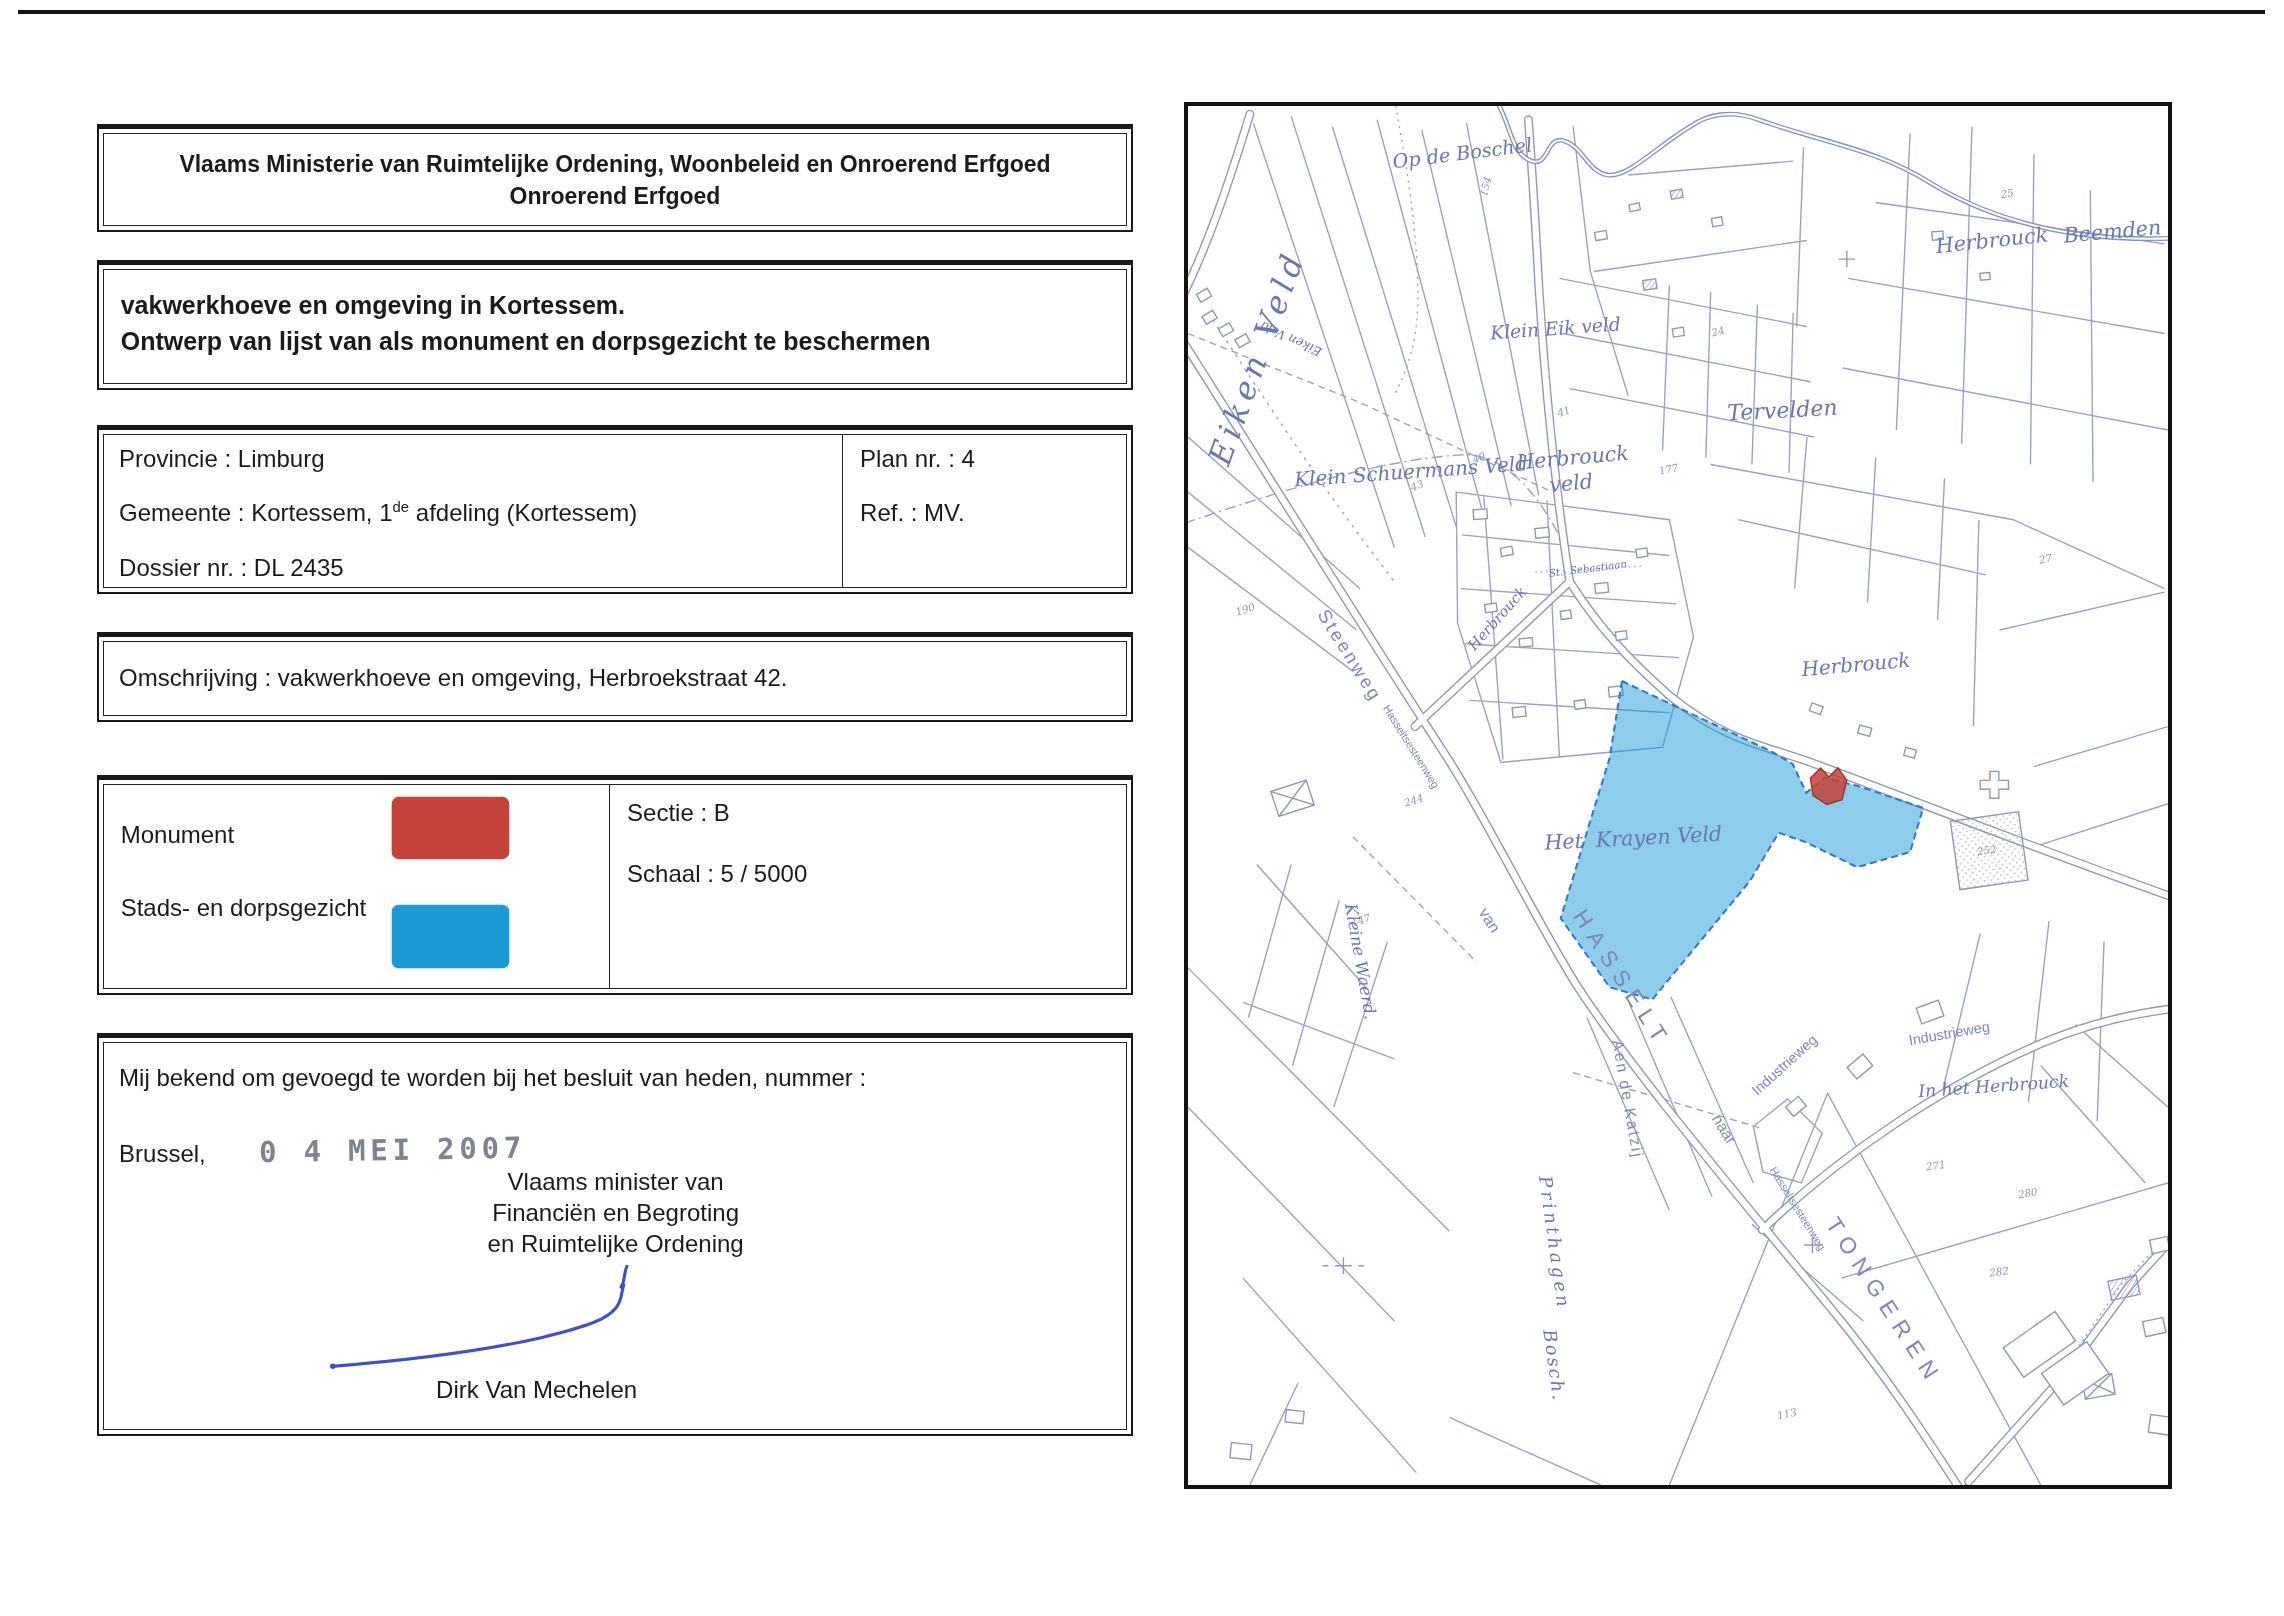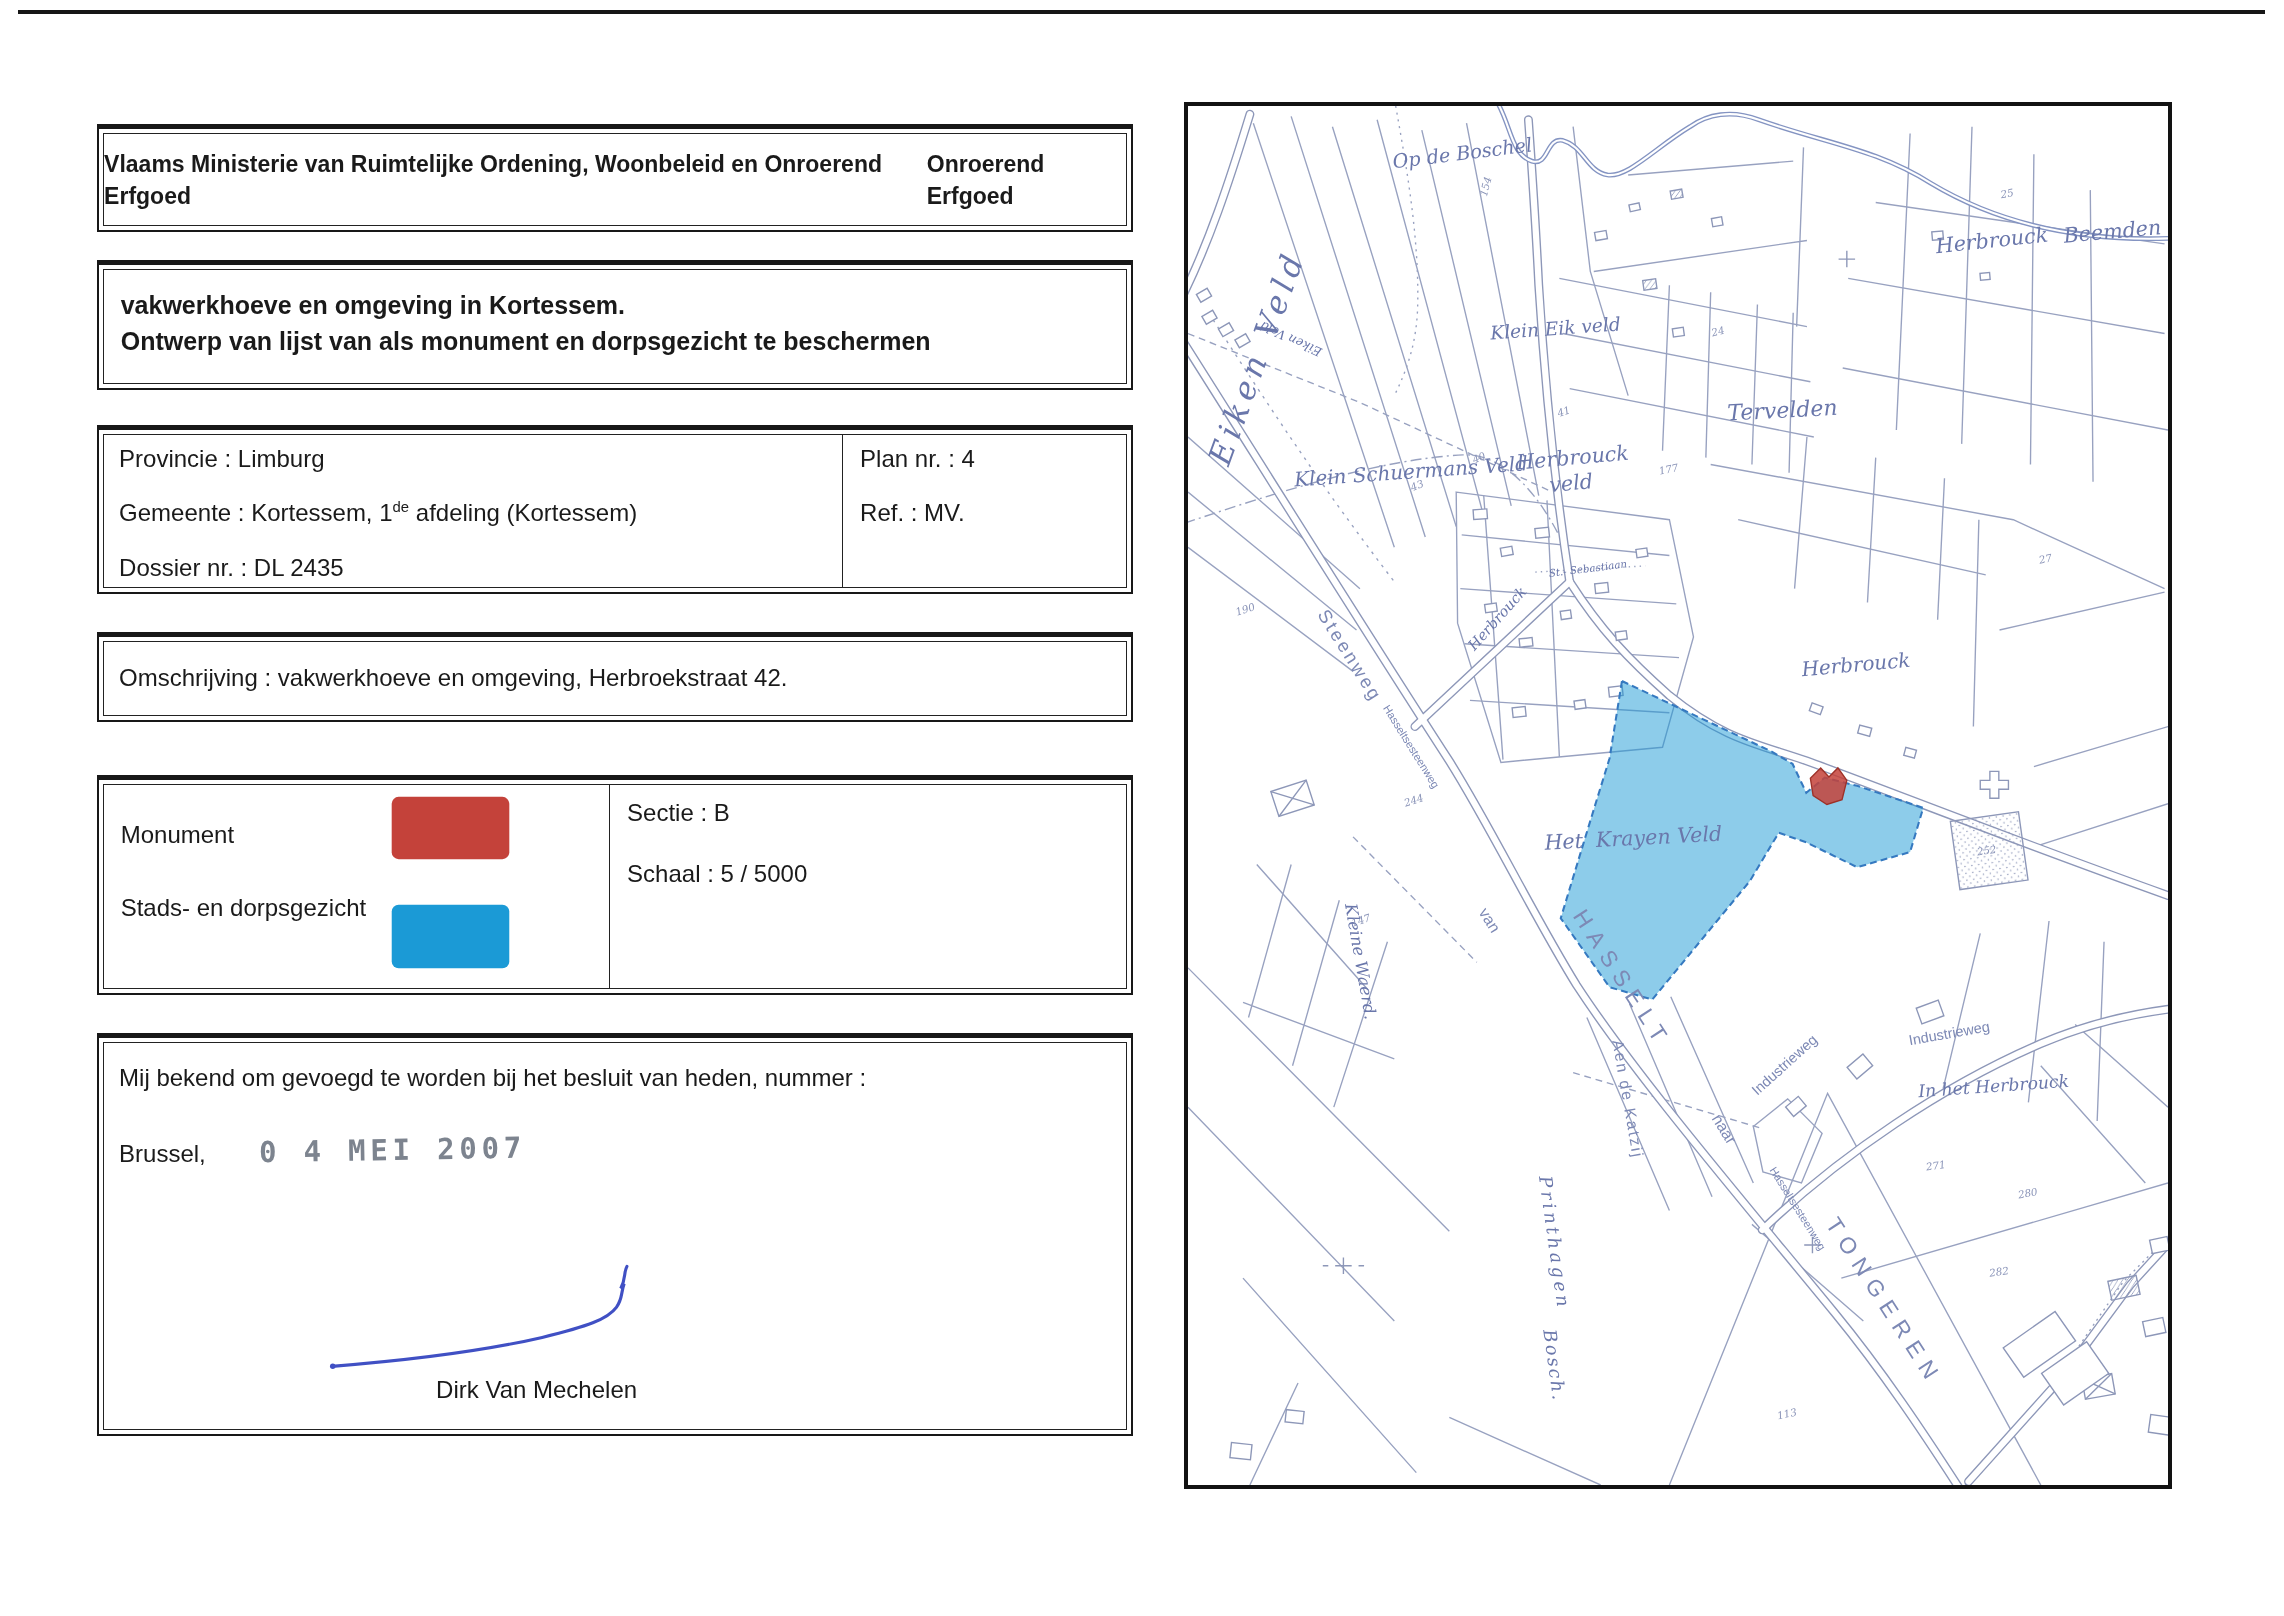--- a/index.html
+++ b/index.html
@@ -4,21 +4,21 @@
 <style>
   html,body{margin:0;padding:0}
   body{width:2284px;height:1616px;position:relative;background:#fff;overflow:hidden;
        font-family:"Liberation Sans",sans-serif;color:#1a1a1a}
   .top-rule{position:absolute;left:18px;top:9.7px;width:2247px;height:4.8px;background:#161616}
 
   
   .docbox{position:absolute;left:97px;width:1036px;box-sizing:border-box;background:#fff;
           border:2.8px solid #181818;border-top-width:5.5px;padding:4.1px}
   .docbox .inner{position:relative;width:100%;height:100%;box-sizing:border-box;border:1.4px solid #222}
-  .center-col{display:flex;flex-direction:row;justify-content:center;align-items:center;text-align:left}
+  .center-col{display:flex;flex-direction:column;justify-content:center;align-items:center;text-align:left}
   .t{position:absolute;white-space:nowrap}
   .fs35{font-size:24px}
   sup{font-size:0.62em}
 
   #box-header .inner{font-weight:bold;font-size:23px;line-height:32px}
   #box-subject .inner{font-weight:bold;font-size:25px;line-height:36px;padding:16.6px 16.6px;border:1.4px solid #222}
   .vdivider{position:absolute;top:0;bottom:0;width:1.4px;background:#222}
 
   .stamp{font-family:"DejaVu Sans Mono",monospace;font-weight:bold;font-size:29px;letter-spacing:4.8px;
          color:#7d848f;transform:rotate(-1deg)}
@@ -84,20 +84,25 @@
     <div class="t" style="left:523px;top:14px">Sectie : B</div>
     <div class="t" style="left:523px;top:75px">Schaal : 5 / 5000</div>
   </div>
 </section>
 
 <section class="docbox" id="box-closing" style="top:1033px;height:403px">
   <div class="inner fs35">
     <div class="t" style="left:15px;top:21px">Mij bekend om gevoegd te worden bij het besluit van heden, nummer :</div>
     <div class="t" style="left:15px;top:97px">Brussel,</div>
     <div class="t stamp" style="left:155px;top:90px">0 4 MEI 2007</div>
+    <div class="t minister" style="left:325px;top:123px">
+      <div>Vlaams minister van</div>
+      <div>Financiën en Begroting</div>
+      <div>en Ruimtelijke Ordening</div>
+    </div>
     <svg class="t" style="left:193px;top:220px" width="387" height="124" viewBox="0 0 560 180">
       <circle cx="51" cy="150" r="4" fill="#4050c4"></circle>
       <path d="M50 150 C150 142 260 130 355 108 C420 92 450 82 463 64 C472 51 469 44 474 30 L469 37 C477 22 473 14 478 5" fill="none" stroke-width="4.5" stroke-linecap="round" stroke="#4050c4"></path>
     </svg>
     <div class="t signer" style="left:332px;top:333px">Dirk Van Mechelen</div>
   </div>
 </section>
 
 <div class="map-frame">
 <svg viewBox="0 0 1425 2000" preserveAspectRatio="none">

